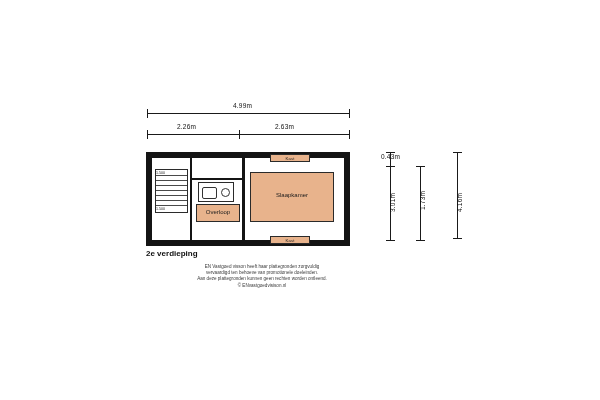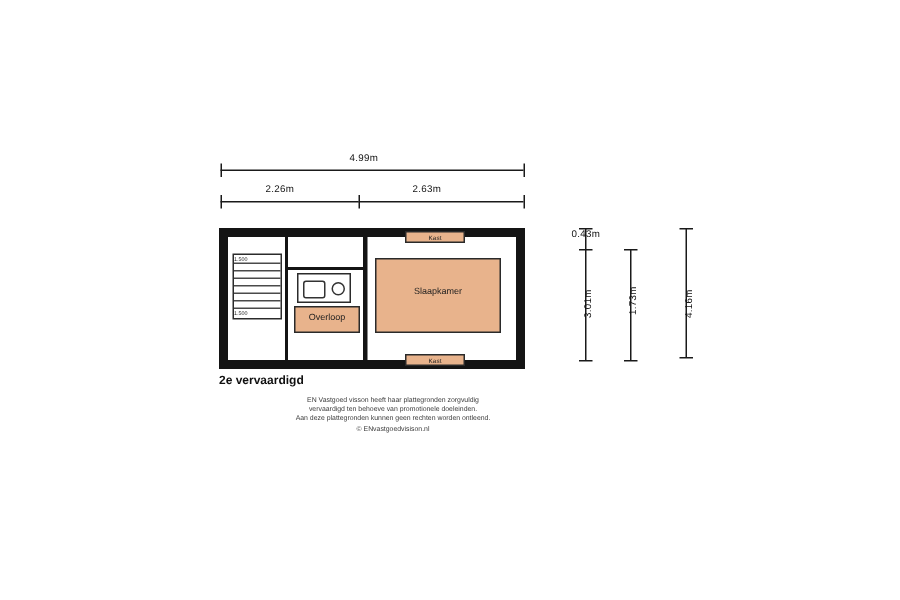--- a/index.html
+++ b/index.html
@@ -238,21 +238,21 @@
 
     <div class="room peach" style="left:104px; top:20px; width:84px; height:50px;"></div>
     <div class="room-label" style="left:104px; top:40px; width:84px;">Slaapkamer</div>
 
     <div class="win-label" style="left:124px; top:2px; width:40px; height:8px;">Kast</div>
 
     <div class="win-label" style="left:124px; top:84px; width:40px; height:8px;">Kast</div>
 
   </div>
 
-  <div id="floor-title">2e vervaardigd</div>
+  <div id="floor-title">2e verdieping</div>
 
   <div id="disclaimer">
     <div>EN Vastgoed visson heeft haar plattegronden zorgvuldig</div>
     <div>vervaardigd ten behoeve van promotionele doeleinden.</div>
     <div>Aan deze plattegronden kunnen geen rechten worden ontleend.</div>
     <div>© ENvastgoedvisison.nl</div>
   </div>
 
 </div>
 

